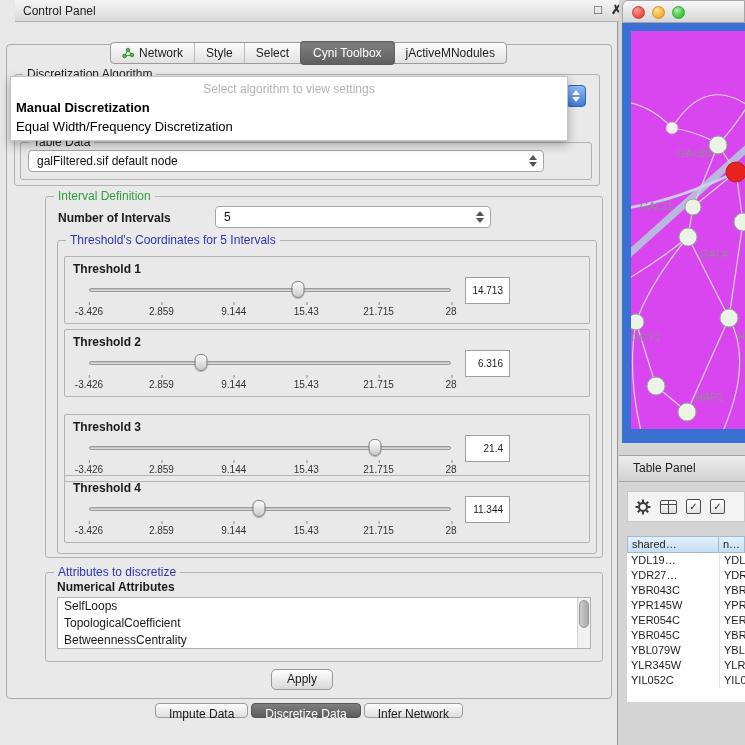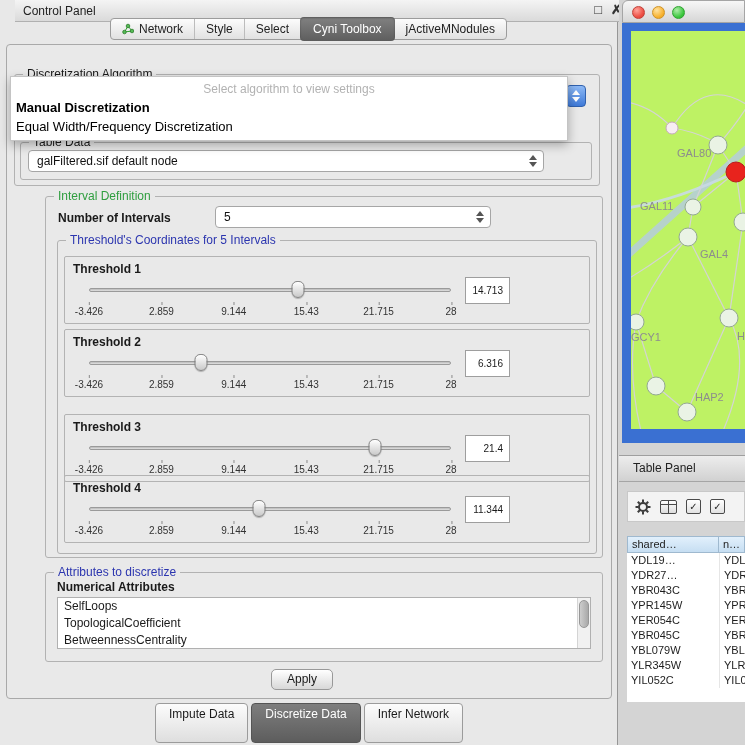--- a/index.html
+++ b/index.html
@@ -14,21 +14,21 @@
   .control-window { position: absolute; left: 0; top: 0; width: 618px; height: 745px;
     background: #e8e8e8; border-right: 1px solid #969696; }
 
   .titlebar { position: absolute; left: 15px; top: 0; width: 100%; height: 22px;
     background: linear-gradient(#f4f4f4, #dadada); border-bottom: 1px solid #b0b0b0; }
   .titlebar .title { position: absolute; left: 8px; top: 4px; color: #222; }
   .win-btns { position: absolute; right: 10px; top: 2px; display: flex; gap: 9px;
     font-size: 13px; color: #333; font-weight: bold; }
   .win-btns span { cursor: default; }
 
-  .tabbar { position: absolute; top: 18px; left: 0; width: 100%;
+  .tabbar { position: absolute; top: 42px; left: 0; width: 100%;
     display: flex; justify-content: center; z-index: 3; }
   .tabbar-inner { display: flex; align-items: center; height: 22px;
     border: 1px solid #9c9c9c; border-radius: 4px;
     background: linear-gradient(#fcfcfc, #e1e1e1); }
   .tab { display: flex; align-items: center; gap: 5px; padding: 0 11px; height: 20px;
     border-left: 1px solid #bcbcbc; color: #222; white-space: nowrap; }
   .tab:first-child { border-left: none; }
   .tab.selected { background: linear-gradient(#828282, #5e5e5e); color: #fff;
     border-radius: 4px; height: 24px; margin: -2px 0; border-left: none;
     box-shadow: inset 0 1px 2px rgba(0,0,0,.35); padding: 0 13px; }
@@ -95,40 +95,40 @@
     background: #f1f1f1; border-left: 1px solid #d4d4d4; }
   .attr-scroll-thumb { position: absolute; left: 1px; top: 2px; width: 10px; height: 28px;
     background: linear-gradient(90deg, #cdcdcd, #a9a9a9); border: 1px solid #979797; border-radius: 5px; }
 
   .apply-btn { position: absolute; left: 271px; top: 669px; width: 62px; height: 21px;
     background: linear-gradient(#ffffff, #d8d8d8); border: 1px solid #999;
     border-radius: 5px; text-align: center; line-height: 19px; }
 
   .bottom-tabs { position: absolute; left: 0; top: 703px; width: 618px;
     display: flex; justify-content: center; gap: 3px; }
-  .btab { height: 40px; line-height: 20px; padding: 0 13px;
+  .btab { height: 15px; line-height: 20px; padding: 0 13px;
     border: 1px solid #9b9b9b; border-radius: 4px;
     background: linear-gradient(#fcfcfc, #dedede); white-space: nowrap; }
   .btab.selected { background: linear-gradient(#7e7e7e, #5d5d5d); color: #fff; border-color: #555; }
 
   
   .right { position: absolute; left: 619px; top: 0; width: 126px; height: 745px; background: #d4d4d4; }
 
   .net-window { position: absolute; left: 3px; top: 0; width: 123px; height: 443px; }
   .net-titlebar { position: absolute; top: 0; left: 0; right: 0; height: 23px;
     background: linear-gradient(#f7f7f7, #d6d6d6); border: 1px solid #a5a5a5;
     border-top-left-radius: 6px; }
   .lights { position: absolute; left: 9px; top: 5px; display: flex; gap: 7px; }
   .light { width: 13px; height: 13px; border-radius: 50%; }
   .light.red { background: radial-gradient(circle at 35% 30%, #ffa39a, #ee5248 60%, #d83a30); border: 1px solid #c24138; }
   .light.yellow { background: radial-gradient(circle at 35% 30%, #ffe2a0, #f7b12e 65%, #e09c1f); border: 1px solid #cf9325; }
   .light.green { background: radial-gradient(circle at 35% 30%, #aeeca9, #3cc73e 65%, #2fae31); border: 1px solid #2fa331; }
   .net-frame { position: absolute; top: 23px; left: 0; right: 0; bottom: 0; background: #3a70d2; }
   .net-canvas { position: absolute; left: 9px; top: 8px; width: 114px; height: 398px;
-    background: #bef264; overflow: hidden; }
+    background: #d946ef; overflow: hidden; }
 
   .table-header-bar { position: absolute; left: 0; top: 455px; width: 126px; height: 27px;
     background: linear-gradient(#ededed, #d1d1d1);
     border-top: 1px solid #9f9f9f; border-bottom: 1px solid #a5a5a5;
     line-height: 25px; padding-left: 14px; color: #222; }
 
   .table-toolbar { position: absolute; left: 8px; top: 491px; width: 118px; height: 31px;
     background: #f3f3f3; border: 1px solid #c8c8c8;
     display: flex; align-items: center; gap: 9px; padding-left: 7px; }
   .check-icon { width: 15px; height: 15px; border: 1px solid #4a4a4a; border-radius: 2px;

